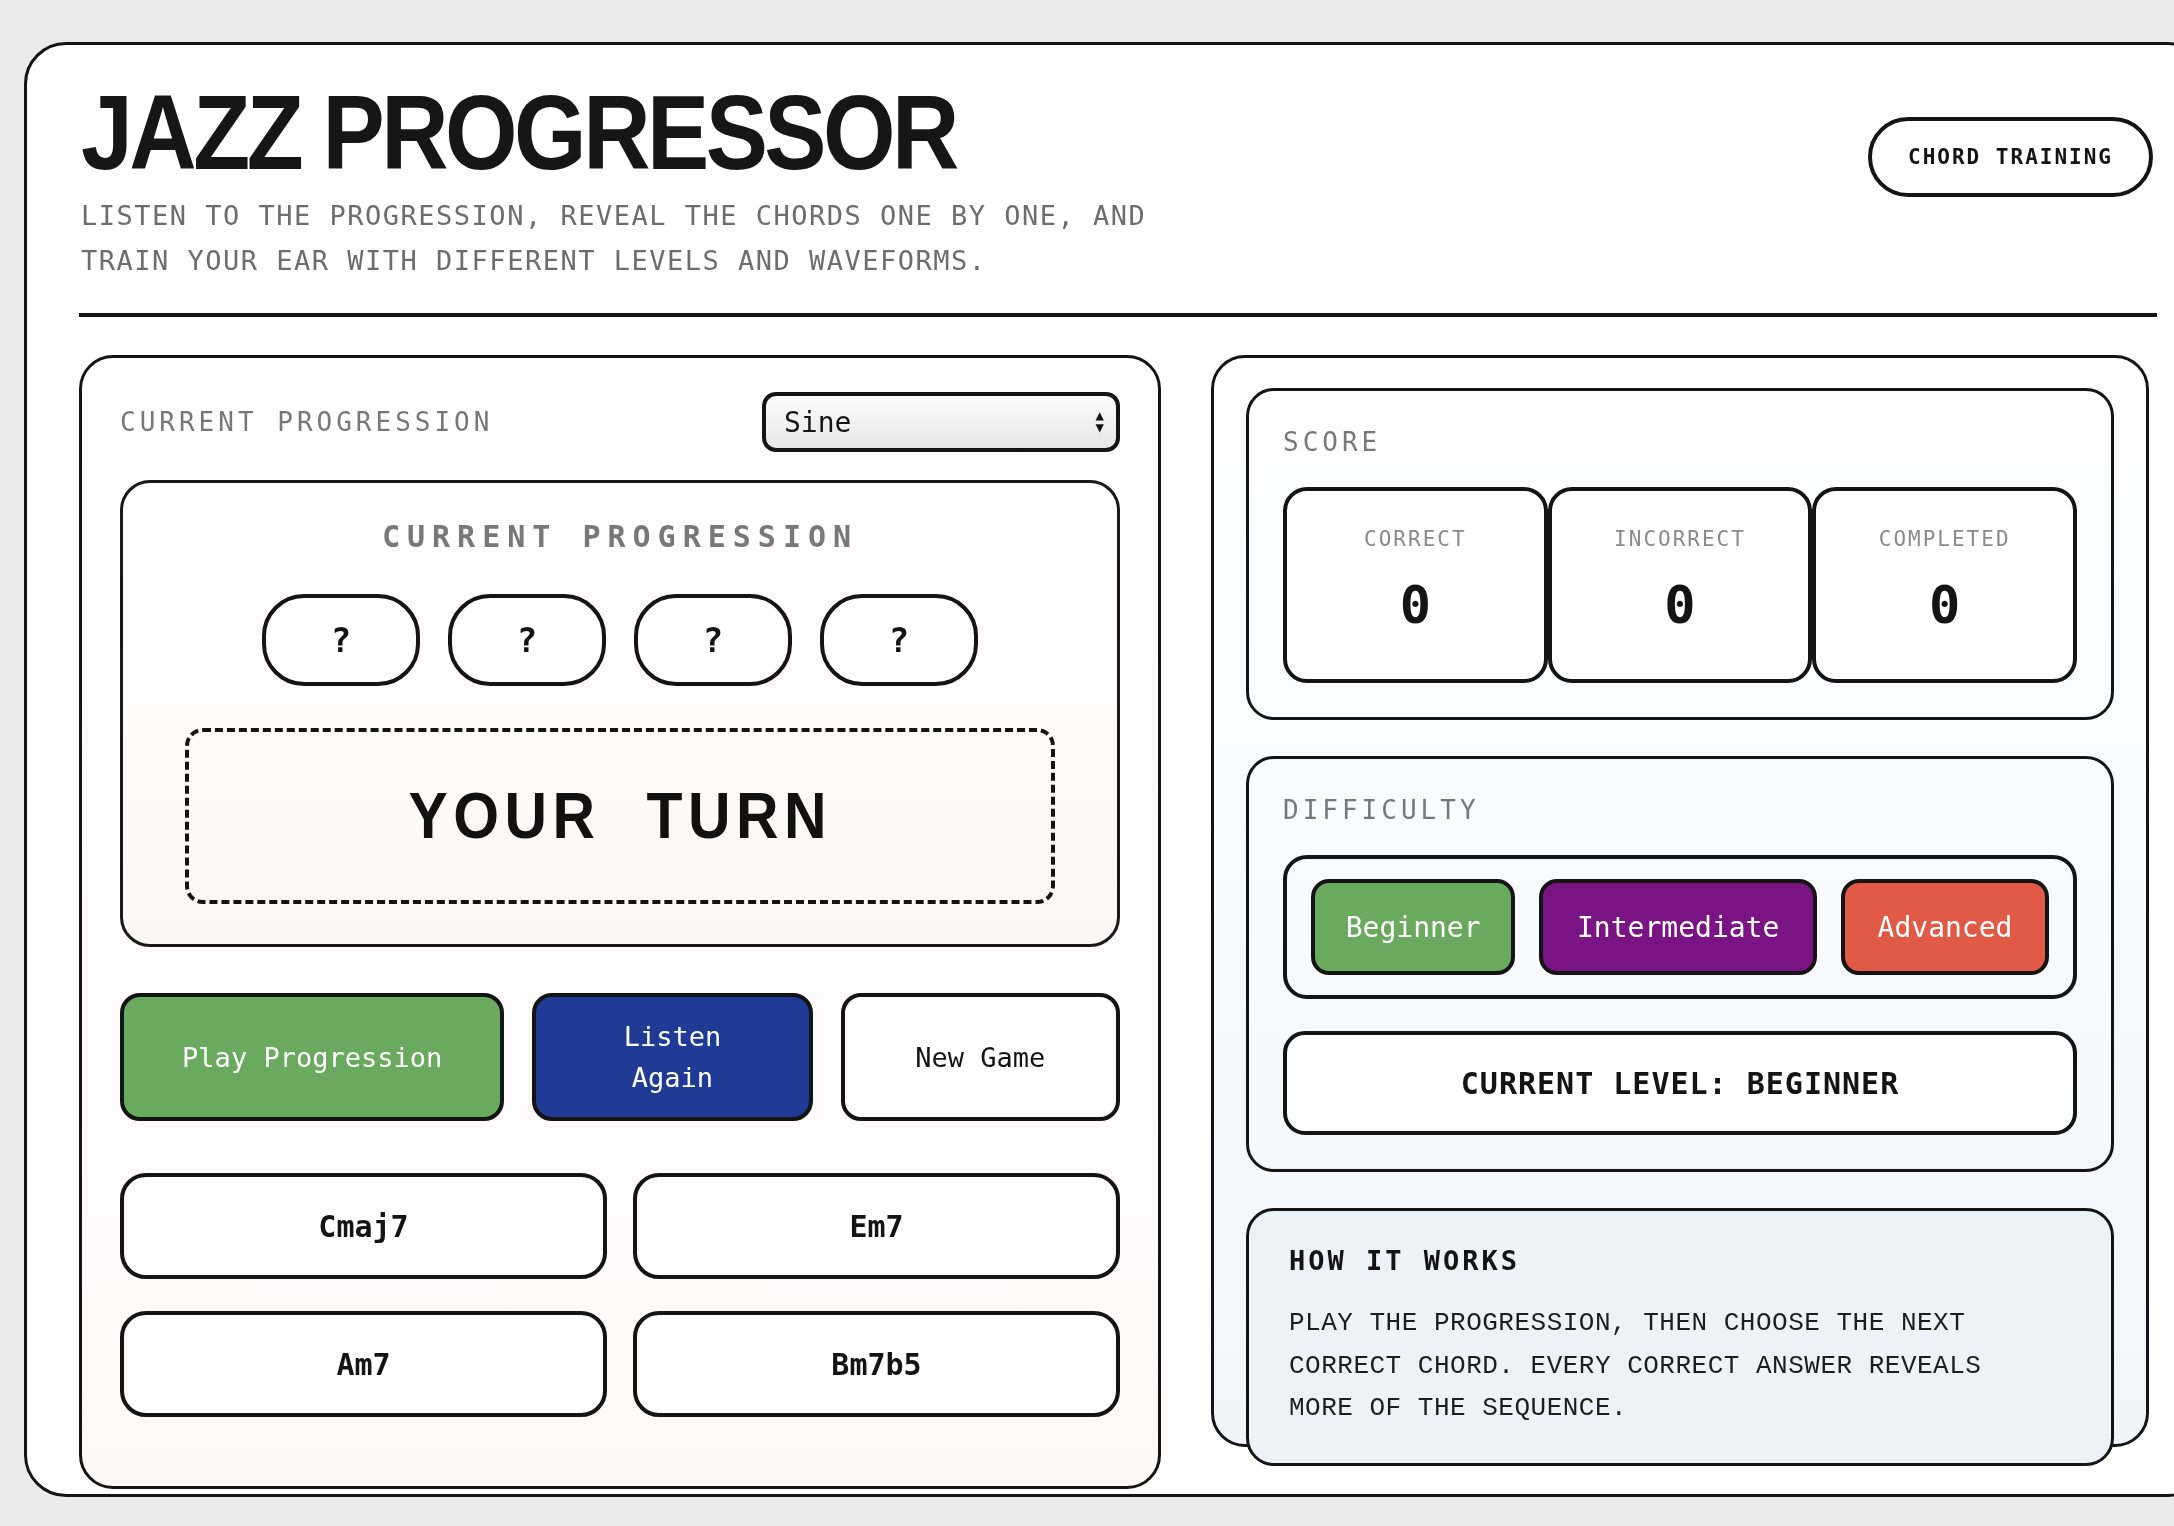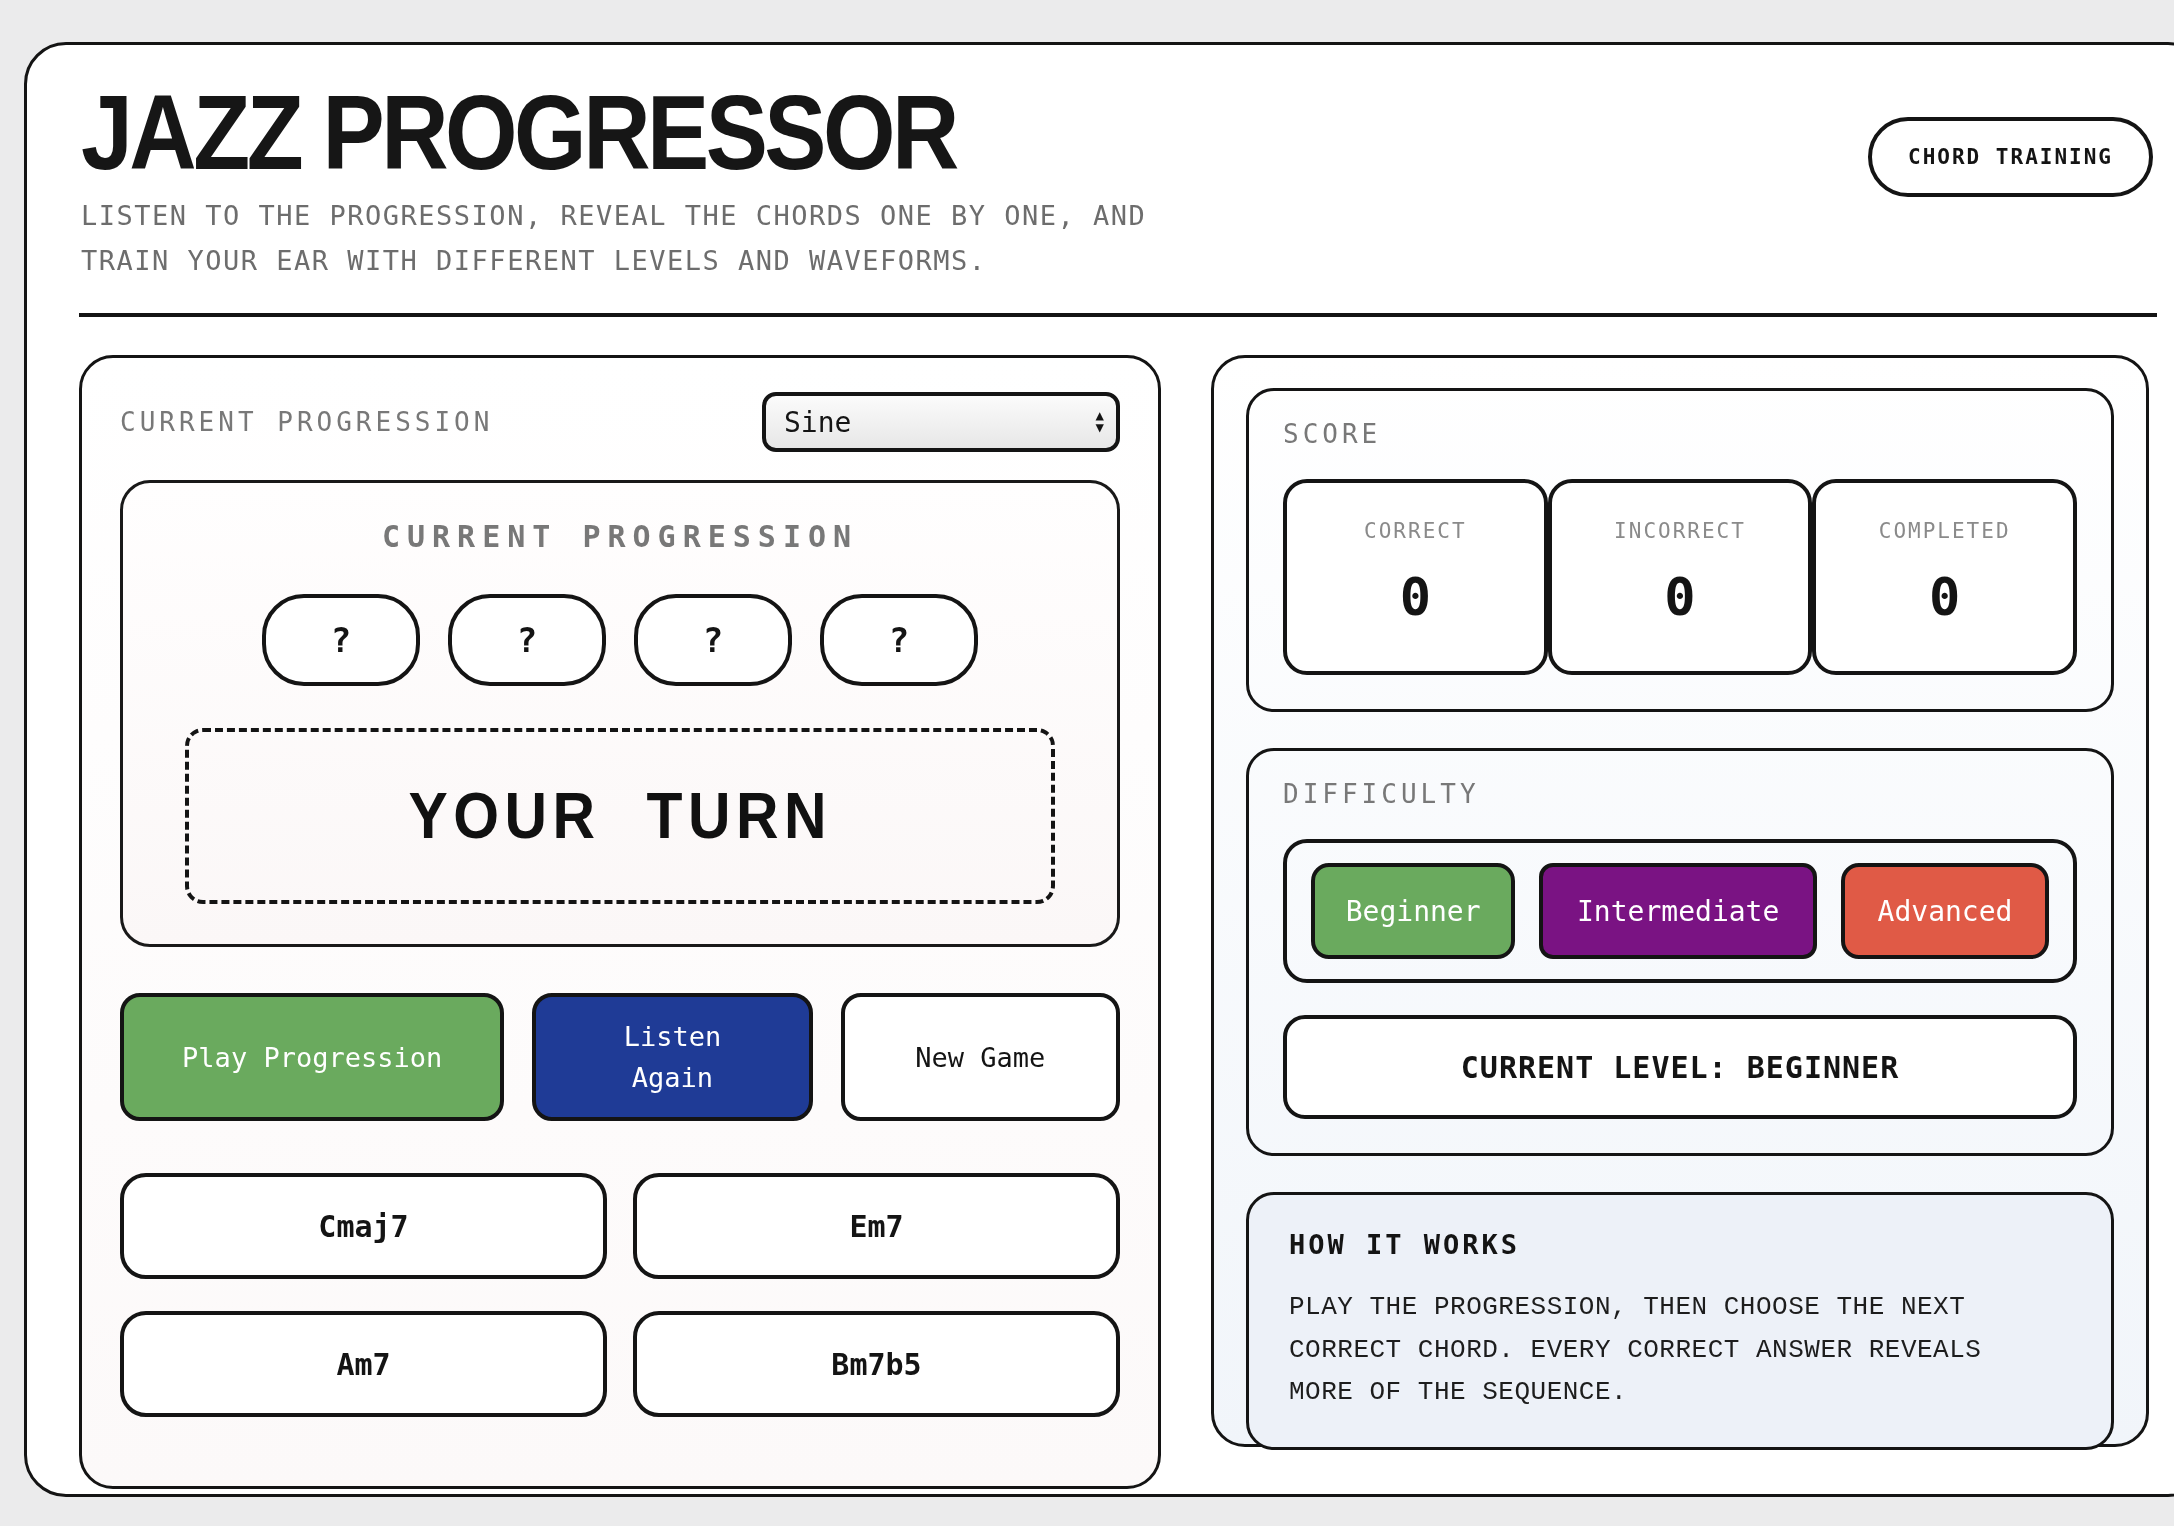--- a/index.html
+++ b/index.html
@@ -157,21 +157,21 @@
     gap:32px 26px;margin-top:52px;
   }
   .btn.answer{
     height:106px;background:#fff;color:#141414;
     font-weight:bold;font-size:30px;border-radius:26px;
   }
   
   .rbox{
     border:3px solid #141414;
     border-radius:28px;
-    padding:28px 34px 34px 34px;
+    padding:36px 34px 34px 34px;
     box-sizing:border-box;
     background:transparent;
   }
   .rbox + .rbox{margin-top:36px;}
   .stats{display:grid;grid-template-columns:1fr 1fr 1fr;margin-top:30px;}
   .stat{
     border:4px solid #141414;
     border-radius:24px;
     height:196px;
     display:flex;flex-direction:column;align-items:center;
@@ -286,21 +286,21 @@
             <div class="stat-label">COMPLETED</div>
             <div class="stat-value">0</div>
           </div>
         </div>
       </div>
 
       <div class="rbox">
         <div class="section-label">DIFFICULTY</div>
         <div class="level-tray">
           <div class="btn level beginner" style="background-color: rgb(106, 170, 94);">Beginner</div>
-          <div class="btn level intermediate" style="background-color: rgb(122, 19, 131); border-radius: 14px;">Intermediate</div>
+          <div class="btn level intermediate" style="background-color: rgb(122, 19, 131);">Intermediate</div>
           <div class="btn level advanced" style="background-color: rgb(224, 90, 70);">Advanced</div>
         </div>
         <div class="current-level">CURRENT LEVEL: BEGINNER</div>
       </div>
 
       <div class="rbox how">
         <div class="how-heading">HOW IT WORKS</div>
         <div class="how-body">PLAY THE PROGRESSION, THEN CHOOSE THE NEXT CORRECT CHORD. EVERY CORRECT ANSWER REVEALS MORE OF THE SEQUENCE.</div>
       </div>
 

